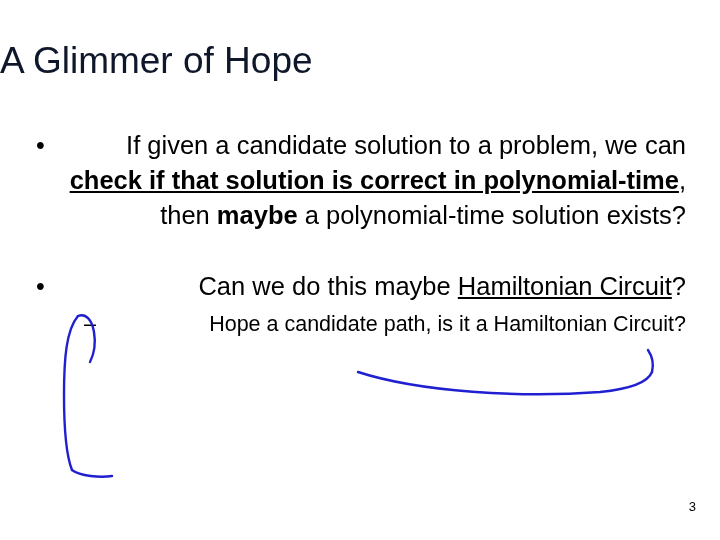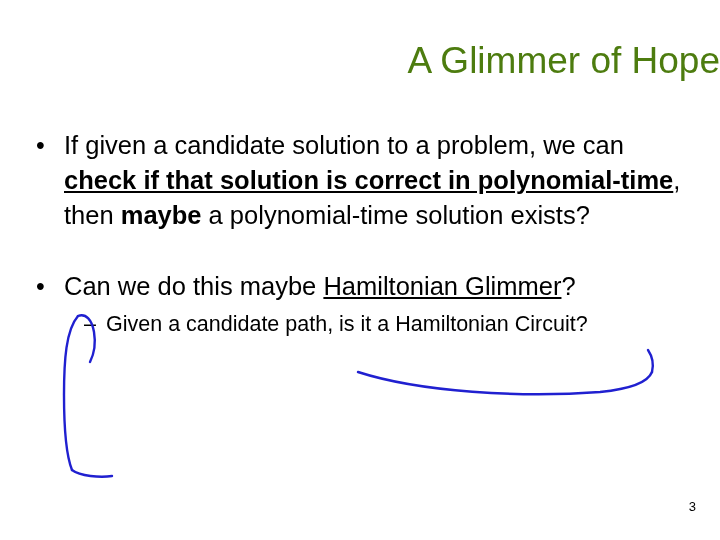--- a/index.html
+++ b/index.html
@@ -18,22 +18,22 @@
     position: relative;
     width: 720px;
     height: 540px;
     box-sizing: border-box;
   }
   .slide-title {
     position: absolute;
     top: 40px;
     left: 0;
     width: 720px;
-    text-align: right;
-    color: #4d7c0f;
+    text-align: left;
+    color: #0f172a;
     font-size: 37px;
     font-weight: normal;
     letter-spacing: 0px;
   }
   .body-block {
     position: absolute;
     top: 128px;
     left: 36px;
     width: 650px;
   }
@@ -47,20 +47,21 @@
   }
   .bullet-dot {
     width: 28px;
     flex: 0 0 28px;
     font-size: 25px;
     line-height: 35px;
     text-align: left;
   }
   .bullet-text {
     flex: 1 1 auto;
+    text-align: right;
   }
   .bullet-text b {
     font-weight: bold;
     text-decoration: underline;
   }
   .bullet-spacer {
     height: 36px;
   }
   .bullet-l2 {
     display: flex;
@@ -106,26 +107,26 @@
 
     <div class="bullet-l1">
       <span class="bullet-dot">•</span>
       <span class="bullet-text"><span>If given a candidate solution to a problem, we can </span><b>check if that solution is correct in polynomial-time</b><span>, then </span><span style="font-weight:bold;">maybe</span><span> a polynomial-time solution exists?</span></span>
     </div>
 
     <div class="bullet-spacer"></div>
 
     <div class="bullet-l1">
       <span class="bullet-dot">•</span>
-      <span class="bullet-text"><span>Can we do this maybe </span><span class="underline-plain">Hamiltonian Glimmer</span><span>?</span></span>
+      <span class="bullet-text"><span>Can we do this maybe </span><span class="underline-plain">Hamiltonian Circuit</span><span>?</span></span>
     </div>
 
     <div class="bullet-l2">
       <span class="dash-mark">–</span>
-      <span class="bullet-text">Given a candidate path, is it a Hamiltonian Circuit?</span>
+      <span class="bullet-text">Hope a candidate path, is it a Hamiltonian Circuit?</span>
     </div>
 
   </div>
 
   <svg class="ink-layer" viewBox="0 0 720 540" xmlns="http://www.w3.org/2000/svg">
     <path d="M 78 316 C 66 330, 64 360, 64 395 C 64 430, 66 455, 72 470" fill="none" stroke="#2020d0" stroke-width="2.4" stroke-linecap="round"></path>
     <path d="M 78 316 C 86 313, 92 320, 94 332 C 96 344, 94 354, 90 362" fill="none" stroke="#2020d0" stroke-width="2.4" stroke-linecap="round"></path>
     <path d="M 72 470 C 80 476, 100 478, 112 476" fill="none" stroke="#2020d0" stroke-width="2.4" stroke-linecap="round"></path>
     <path d="M 358 372 C 420 392, 520 398, 600 392 C 630 389, 648 382, 652 372" fill="none" stroke="#2020d0" stroke-width="2.4" stroke-linecap="round"></path>
     <path d="M 652 372 C 654 364, 652 356, 648 350" fill="none" stroke="#2020d0" stroke-width="2.4" stroke-linecap="round"></path>

